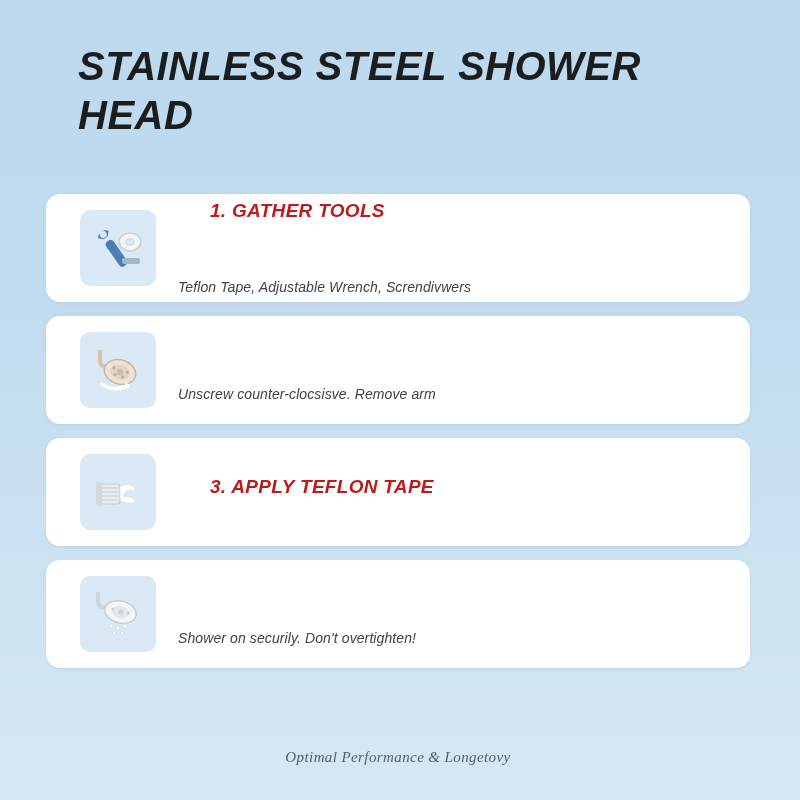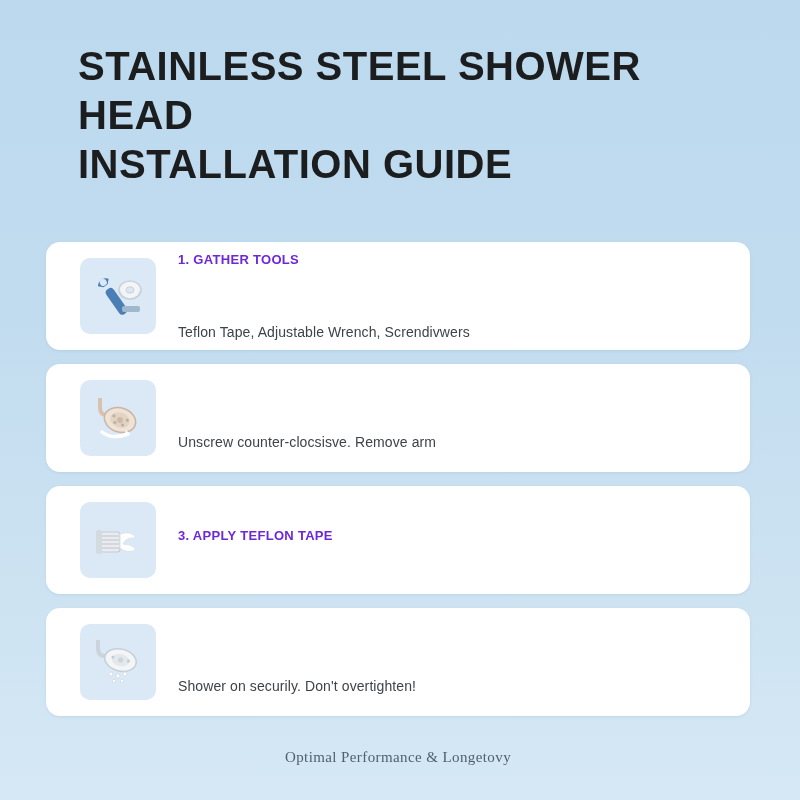--- a/index.html
+++ b/index.html
@@ -11,20 +11,21 @@
     height: 800px;
     font-family: "Liberation Sans", sans-serif;
     background: linear-gradient(to bottom, #bcd9ee 0%, #c2dcef 40%, #cde3f2 75%, #d6e8f5 100%);
     overflow: hidden;
   }
   .page {
     position: relative;
     width: 796px;
     height: 800px;
     box-sizing: border-box;
+    font-style: italic;
   }
   .title-block {
     padding: 42px 70px 0 78px;
   }
   .title-line {
     font-size: 40px;
     font-weight: bold;
     letter-spacing: 0.5px;
     color: #1b1d1f;
     line-height: 1.22;
@@ -61,26 +62,27 @@
   }
   .thumb svg {
     display: block;
   }
   .step-text {
     display: flex;
     flex-direction: column;
     justify-content: center;
   }
   .step-title {
-    font-size: 13px;
+    font-size: 19px;
     font-weight: bold;
-    color: #6d28d9;
+    color: #b91c1c;
     letter-spacing: 0.3px;
     text-transform: uppercase;
     margin-bottom: 9px;
+    margin-left: 32px;
   }
   .step-desc {
     font-size: 14px;
     color: #3d4349;
     letter-spacing: 0.1px;
     margin-top: 48px;
   }
   .footer {
     position: absolute;
     left: 0;
@@ -93,21 +95,20 @@
     letter-spacing: 0.4px;
   }
 </style>
 </head>
 <body>
 
 <div class="page">
 
   <div class="title-block">
     <div class="title-line">Stainless Steel Shower Head</div>
-    <div class="title-line">Installation Guide</div>
   </div>
 
   <div class="steps">
 
     <div class="step-card">
       <div class="thumb">
         <svg width="64" height="64" viewBox="0 0 64 64">
           <rect x="0" y="0" width="64" height="64" fill="#dbe9f6"></rect>
           <g transform="rotate(-35 30 34)">
             <rect x="24" y="22" width="9" height="30" rx="4" fill="#4a7fb5"></rect>

